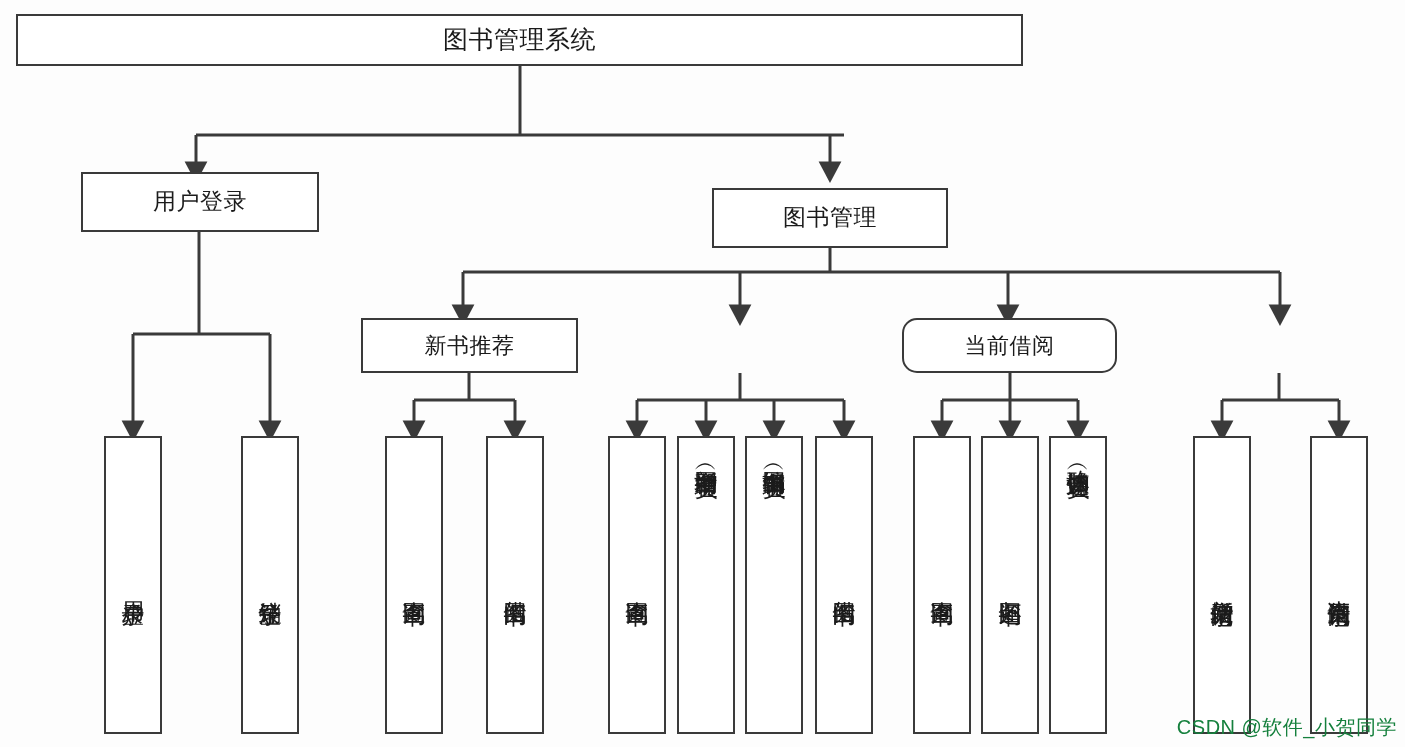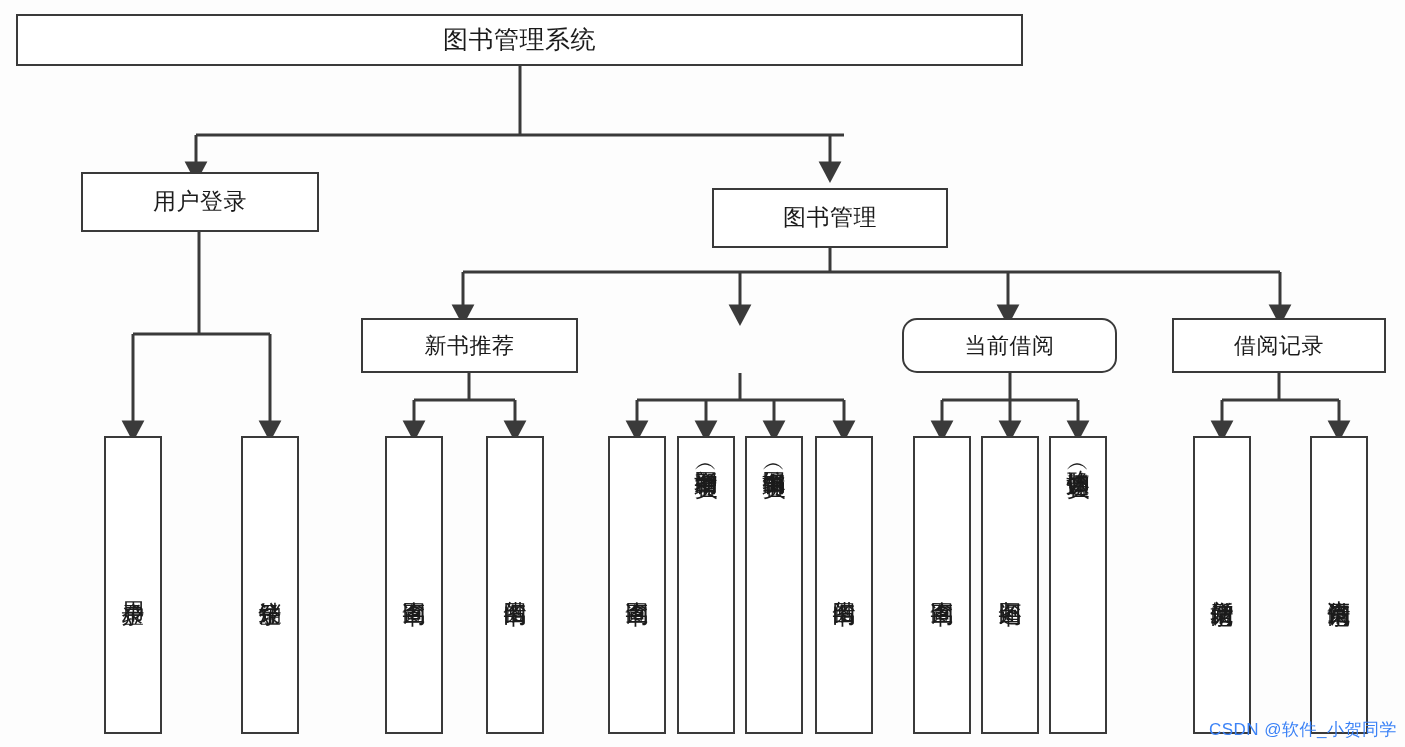--- a/index.html
+++ b/index.html
@@ -68,22 +68,22 @@
   .lvl2 {
     font-size: 22px;
   }
   .leaf .node-label {
     font-size: 23px;
   }
   #watermark {
     position: absolute;
     right: 8px;
     bottom: 6px;
-    font-size: 17px;
-    color: #3b82f6;
+    font-size: 20px;
+    color: #15803d;
     letter-spacing: 0.5px;
     white-space: nowrap;
   }
 </style>
 </head>
 <body>
 
 <div id="canvas">
 
   <svg id="wires" viewBox="0 0 1405 747" xmlns="http://www.w3.org/2000/svg">
@@ -150,23 +150,20 @@
 
   <div class="node horiz lvl2" style="left:361px; top:318px; width:217px; height:55px;">
     <span class="node-label">新书推荐</span>
   </div>
 
 
   <div class="node horiz lvl2" style="left:902px; top:318px; width:215px; height:55px;border-radius:15px;">
     <span class="node-label">当前借阅</span>
   </div>
 
-  <div class="node horiz lvl2" style="left:1172px; top:318px; width:214px; height:55px;">
-    <span class="node-label">借阅记录</span>
-  </div>
 
   <div class="node vert centered leaf" style="left:104px; top:436px; width:58px; height:298px;">
     <span class="node-label">用户登录</span>
   </div>
 
   <div class="node vert centered leaf" style="left:241px; top:436px; width:58px; height:298px;">
     <span class="node-label">注销登录</span>
   </div>
 
   <div class="node vert centered leaf" style="left:385px; top:436px; width:58px; height:298px;">

